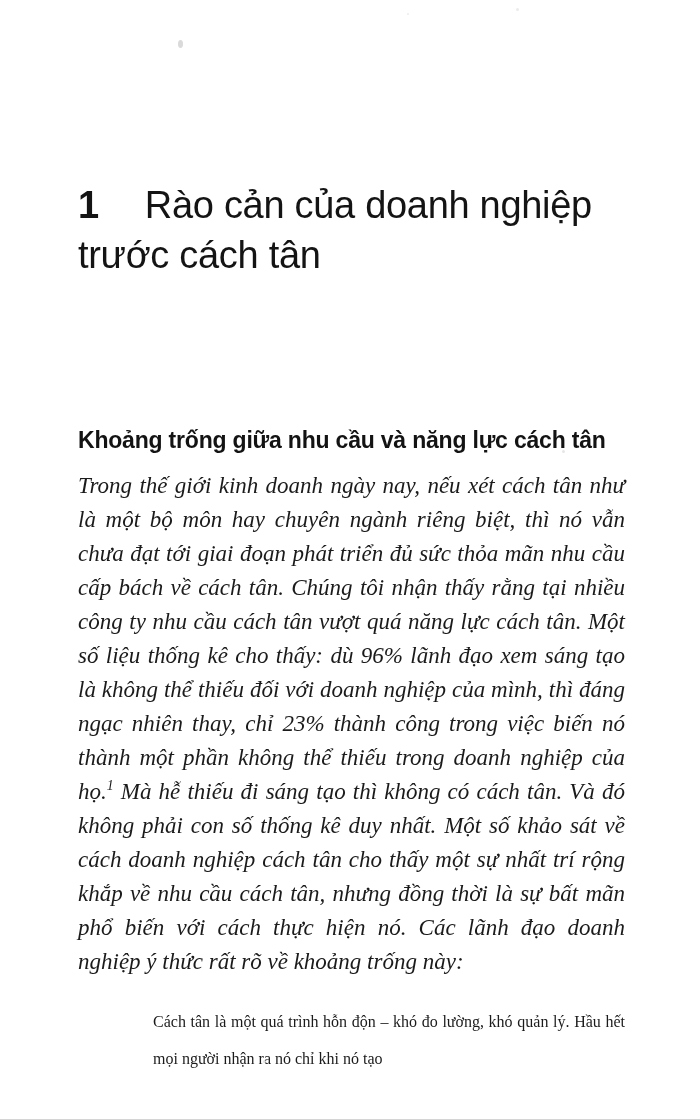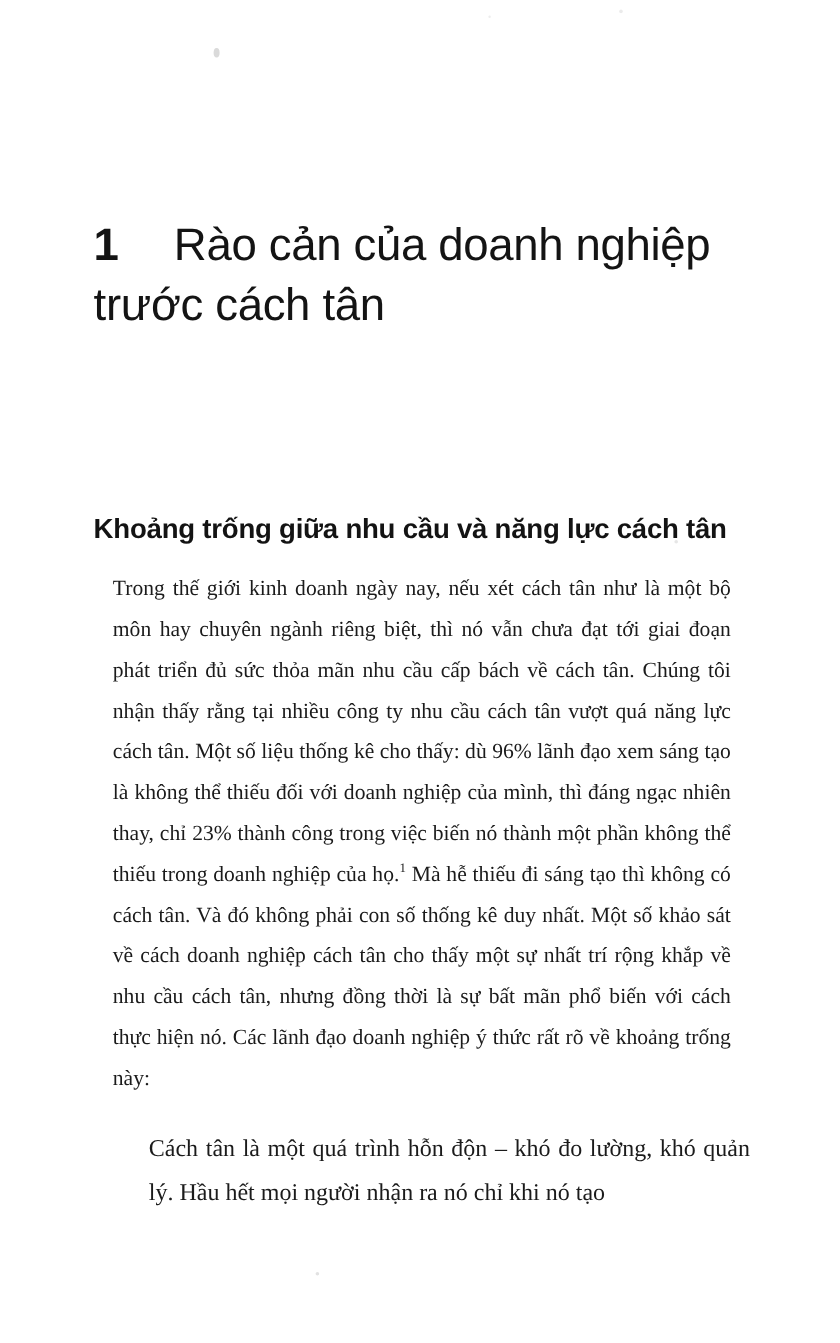--- a/index.html
+++ b/index.html
@@ -37,36 +37,37 @@
     margin: 144px 0 12px 0;
     font-family: Liberation Sans, sans-serif;
     font-size: 23px;
     line-height: 33px;
     font-weight: 700;
     color: #131313;
     letter-spacing: -0.2px;
     white-space: nowrap;
   }
   .body-paragraph {
-    margin: 16px;
+    margin: 0;
     font-family: "Liberation Serif", serif;
-    font-size: 18px;
+    font-size: 23px;
     line-height: 34px;
     text-align: justify;
     color: #1b1b1b;
+    font-style: italic;
   }
   .footnote-ref {
     font-size: 60%;
     line-height: 0;
     vertical-align: super;
   }
   .quote {
-    margin: 24px 0 0 46px;
+    margin: 24px 0 0 75px;
     font-family: "Liberation Serif", serif;
-    font-size: 20px;
+    font-size: 16px;
     line-height: 37px;
     text-align: justify;
     color: #1b1b1b;
   }
   .speck {
     position: absolute;
     border-radius: 50%;
   }
   .speck-a { left: 178px; top: 40px;  width: 5px; height: 8px; background: #dadada; }
   .speck-b { left: 516px; top: 8px;   width: 3px; height: 3px; background: #ebebeb; }

